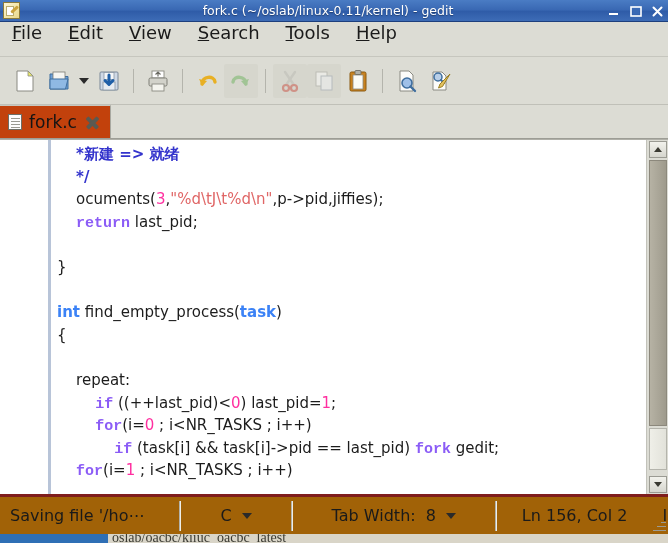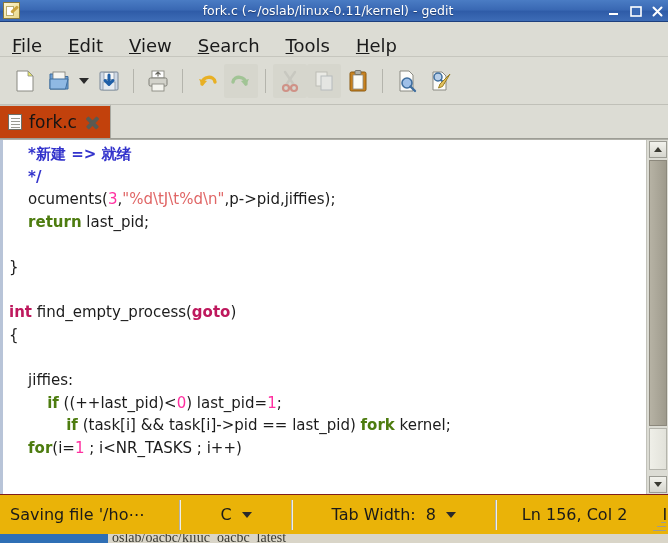--- a/index.html
+++ b/index.html
@@ -85,21 +85,21 @@
     position: relative;
     cursor: pointer;
   }
   .winbtn svg { display: block; }
 
   
   #menubar {
     height: 35px;
     background: #dcdcd4;
     display: flex;
-    align-items: flex-end;
+    align-items: flex-start;
     padding-left: 12px;
     border-bottom: 1px solid #c6c6be;
     box-sizing: border-box;
   }
   .menu-item {
     font-size: 18px;
     color: #1a1a1a;
     margin-right: 26px;
     cursor: default;
     white-space: nowrap;
@@ -223,32 +223,33 @@
     border-top: 1px solid #b0b0a8;
   }
   #editor {
     flex: 1 1 auto;
     position: relative;
     overflow: hidden;
     background: #ffffff;
     border-left: 3px solid #b8c4d8;
     padding: 3px 0 0 0;
     box-sizing: border-box;
+    margin-left: 48px;
   }
   .code-line {
     font-family: "DejaVu Sans", "Liberation Sans", sans-serif;
     font-size: 15px;
     line-height: 22.6px;
     color: #1c1c1c;
     white-space: pre;
     padding-left: 6px;
     height: 22.6px;
   }
-  .k  { color: #4d7c0f; font-weight: bold; }   
-  .ty { color: #be185d; font-weight: bold; }   
+  .k  { color: #8b5cf6; font-weight: bold; font-family: Liberation Mono, monospace; }   
+  .ty { color: #3b82f6; font-weight: bold; }   
   .num{ color: #ff2fa0; }                       
   .st { color: #e06666; }                       
   .cm { color: #3333cc; font-weight: bold; }
 
   
   #vscroll {
     width: 22px;
     background: #dcdcd4;
     border-left: 1px solid #c2c2ba;
     position: relative;
@@ -294,24 +295,24 @@
     width: 18px;
     height: 42px;
     background: linear-gradient(to right, #efefe8, #e2e2da);
     border: 1px solid #b4b4ac;
     box-sizing: border-box;
   }
 
   
   #statusbar {
     height: 40px;
-    background: #eab308;
-    display: flex;
-    align-items: center;
-    border-top: 1px solid #7f1d1d;
+    background: #a16207;
+    display: flex;
+    align-items: center;
+    border-top: 3px solid #7f1d1d;
     box-sizing: border-box;
     position: relative;
     gap: 25px;
   }
   .sb-cell {
     height: 40px;
     display: flex;
     align-items: center;
     font-size: 16px;
     color: #1a1a1a;
@@ -522,26 +523,27 @@
   <div id="editor-wrap">
     <div id="editor">
       <div id="code-lines">
           <div class="code-line"><span>    </span><span class="cm">*新建 =&gt; 就绪</span></div>
           <div class="code-line"><span>    </span><span class="cm">*/</span></div>
           <div class="code-line"><span>    ocuments(</span><span class="num">3</span><span>,</span><span class="st">"%d\tJ\t%d\n"</span><span>,p-&gt;pid,jiffies);</span></div>
           <div class="code-line"><span>    </span><span class="k">return</span><span> last_pid;</span></div>
           <div class="code-line">&nbsp;</div>
           <div class="code-line"><span>}</span></div>
           <div class="code-line">&nbsp;</div>
-          <div class="code-line"><span class="ty">int</span><span> find_empty_process(</span><span class="ty">goto</span><span>)</span></div>
+          <div class="code-line"><span class="ty">int</span><span> find_empty_process(</span><span class="ty">task</span><span>)</span></div>
           <div class="code-line"><span>{</span></div>
           <div class="code-line">&nbsp;</div>
-          <div class="code-line"><span>    jiffies:</span></div>
+          <div class="code-line"><span>    repeat:</span></div>
           <div class="code-line"><span>        </span><span class="k">if</span><span> ((++last_pid)&lt;</span><span class="num">0</span><span>) last_pid=</span><span class="num">1</span><span>;</span></div>
-          <div class="code-line"><span>            </span><span class="k">if</span><span> (task[i] &amp;&amp; task[i]-&gt;pid == last_pid) </span><span class="k">fork</span><span> kernel;</span></div>
+          <div class="code-line"><span>        </span><span class="k">for</span><span>(i=</span><span class="num">0</span><span> ; i&lt;NR_TASKS ; i++)</span></div>
+          <div class="code-line"><span>            </span><span class="k">if</span><span> (task[i] &amp;&amp; task[i]-&gt;pid == last_pid) </span><span class="k">fork</span><span> gedit;</span></div>
           <div class="code-line"><span>    </span><span class="k">for</span><span>(i=</span><span class="num">1</span><span> ; i&lt;NR_TASKS ; i++)</span></div>
         </div>
 
     </div>
 
     <div id="vscroll">
       <div class="sb-btn" id="sb-up">
           <i></i>
         </div>
       <div id="sb-thumb"></div>

